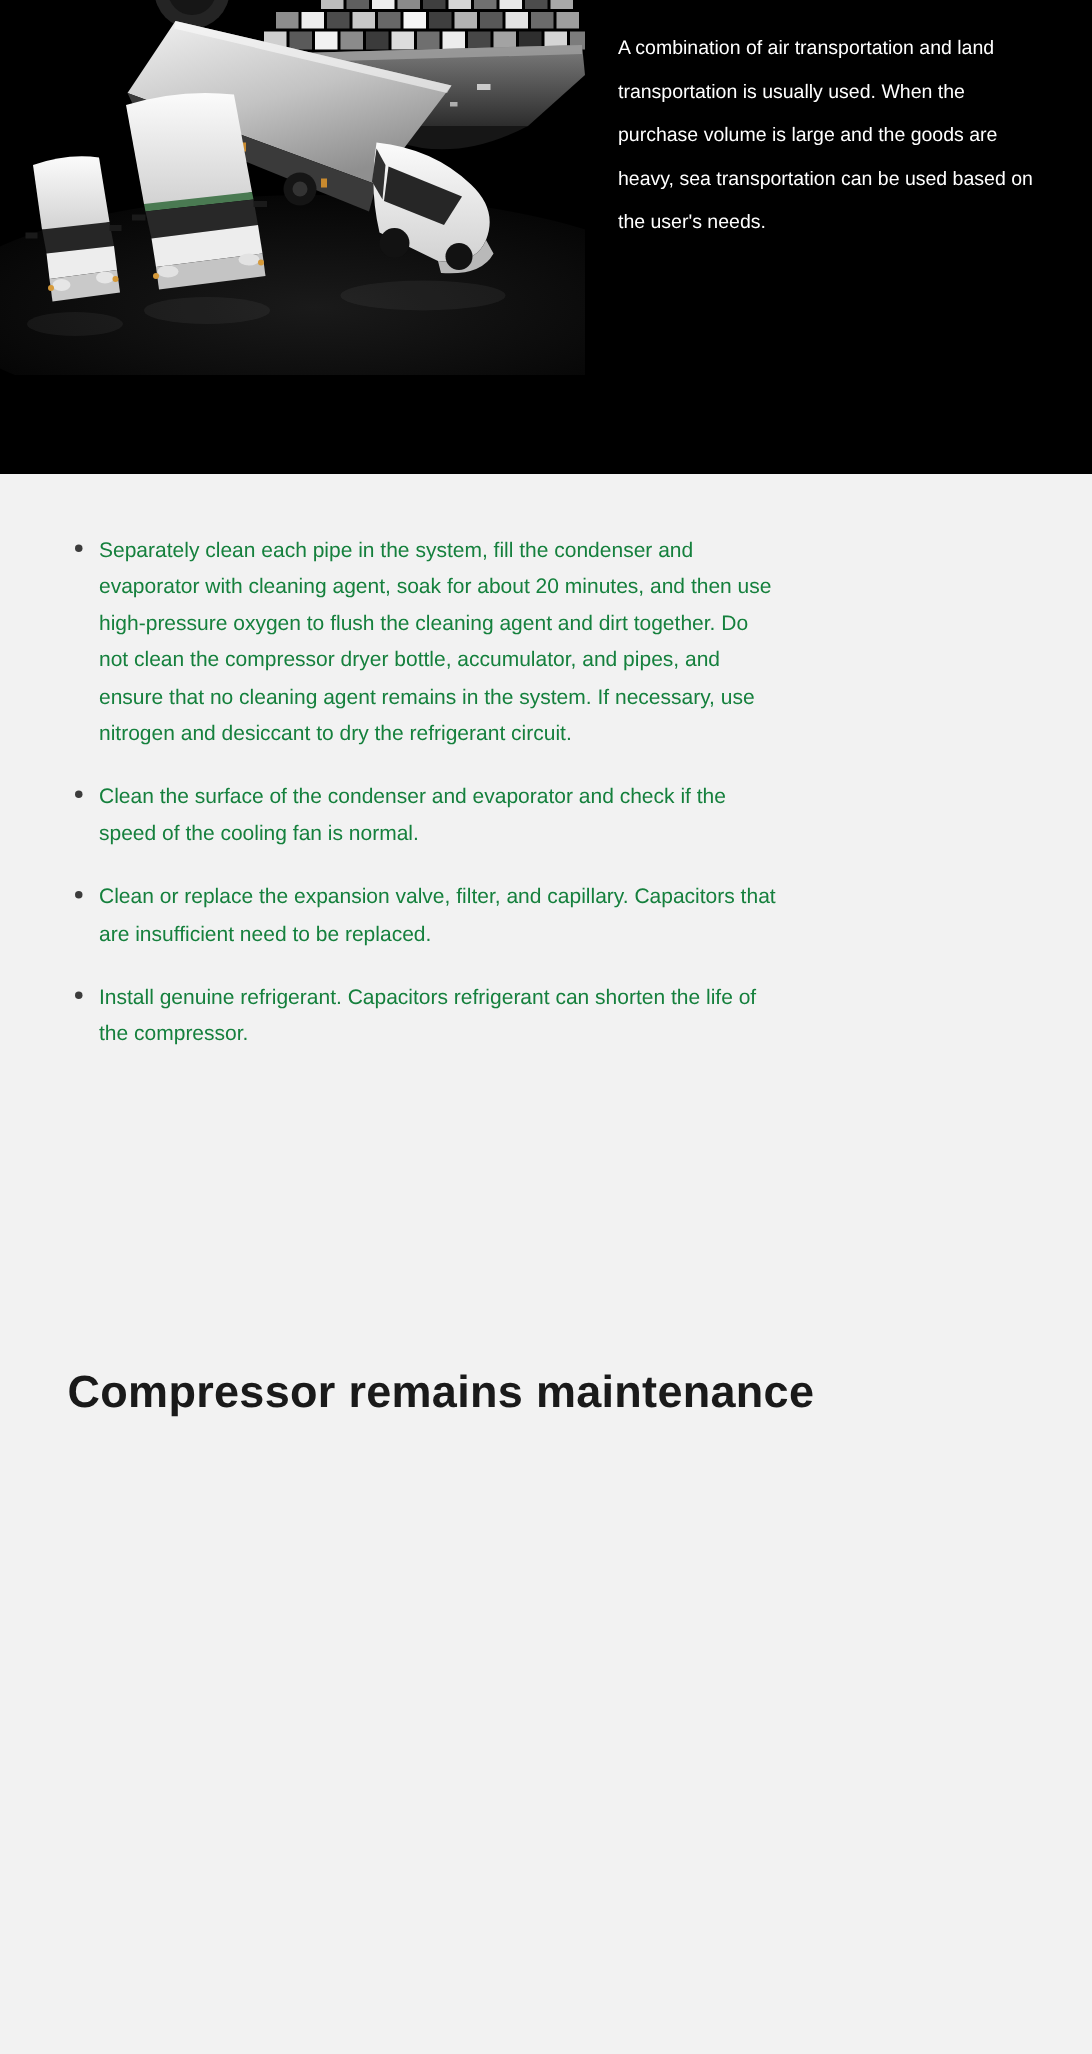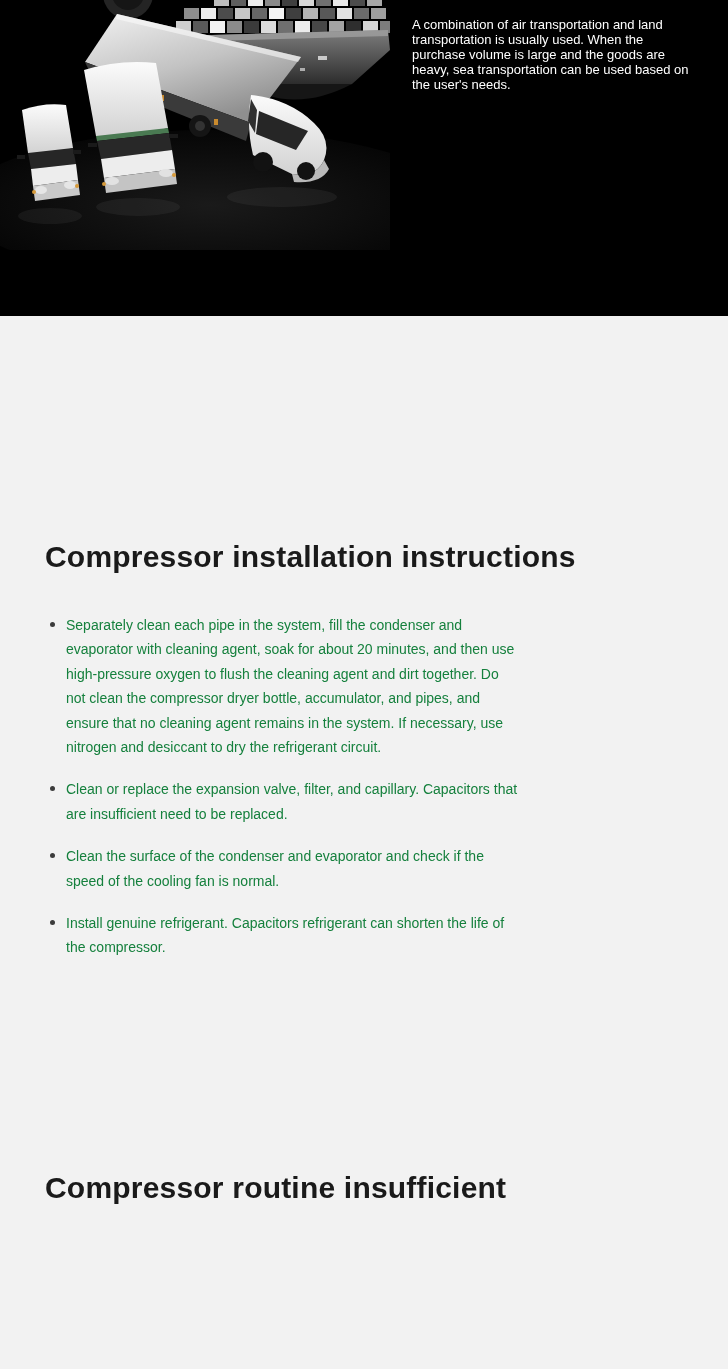--- a/index.html
+++ b/index.html
@@ -15,21 +15,21 @@
     width: 728px; height: 316px;
     background: #000;
   }
   .hero-photo { position: absolute; top: 0; left: 0; display: block; }
   .hero-text {
     position: absolute;
     left: 412px; top: 4px;
     width: 285px;
     color: #ffffff;
     font-size: 13px;
-    line-height: 15px;
+    line-height: 29px;
   }
   .content { padding: 0 45px; }
   .section-title {
     margin: 0;
     font-size: 30px;
     line-height: 36px;
     font-weight: bold;
     color: #1a1a1a;
     letter-spacing: 0.2px;
   }
@@ -179,23 +179,22 @@
 
     <ellipse cx="50" cy="216" rx="32" ry="8" fill="#ffffff" opacity="0.05"></ellipse>
     <ellipse cx="138" cy="207" rx="42" ry="9" fill="#ffffff" opacity="0.05"></ellipse>
     <ellipse cx="282" cy="197" rx="55" ry="10" fill="#ffffff" opacity="0.05"></ellipse>
   </svg>
 
   <p class="hero-text">A combination of air transportation and land transportation is usually used. When the purchase volume is large and the goods are heavy, sea transportation can be used based on the user's needs.</p>
 </div>
 
 <div class="content">
-  <h1 class="section-title title-installation">Compressor installation instructions</h1>
 
   <ul class="bullet-list">
     <li>Separately clean each pipe in the system, fill the condenser and evaporator with cleaning agent, soak for about 20 minutes, and then use high-pressure oxygen to flush the cleaning agent and dirt together. Do not clean the compressor dryer bottle, accumulator, and pipes, and ensure that no cleaning agent remains in the system. If necessary, use nitrogen and desiccant to dry the refrigerant circuit.</li>
+    <li>Clean the surface of the condenser and evaporator and check if the speed of the cooling fan is normal.</li>
     <li>Clean or replace the expansion valve, filter, and capillary. Capacitors that are insufficient need to be replaced.</li>
-    <li>Clean the surface of the condenser and evaporator and check if the speed of the cooling fan is normal.</li>
     <li>Install genuine refrigerant. Capacitors refrigerant can shorten the life of the compressor.</li>
   </ul>
 
-  <h1 class="section-title title-maintenance">Compressor routine insufficient</h1>
+  <h1 class="section-title title-maintenance">Compressor remains maintenance</h1>
 </div>
 
 </body></html>

